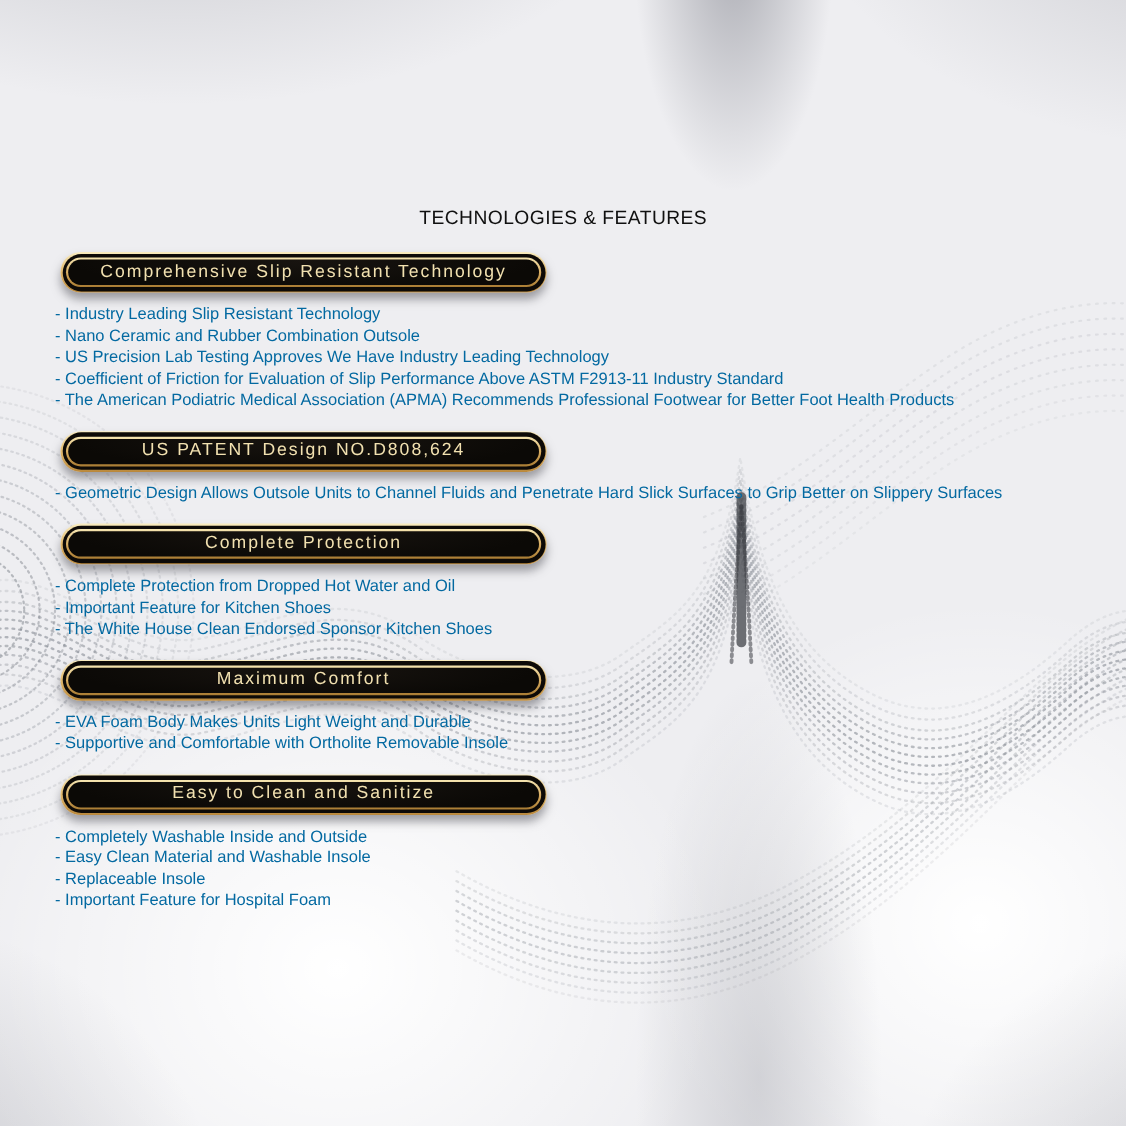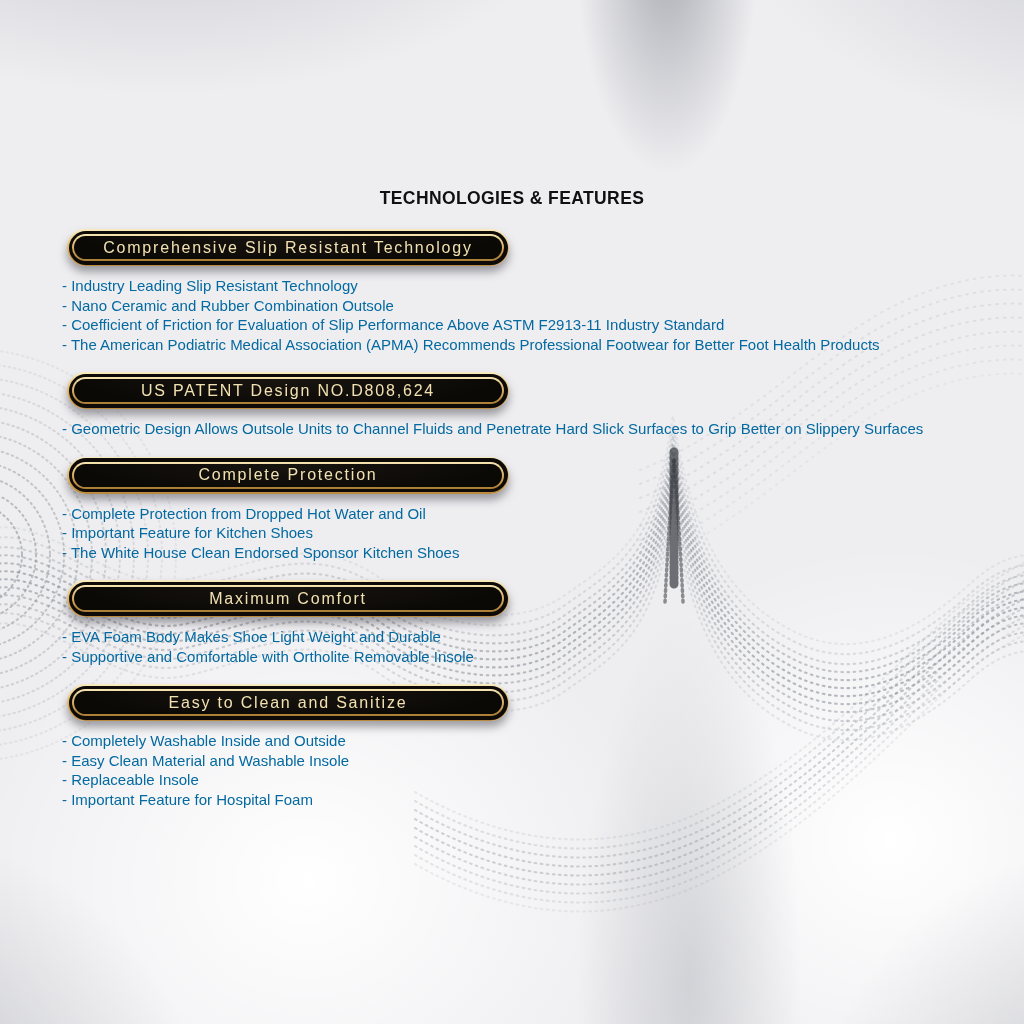--- a/index.html
+++ b/index.html
@@ -14,23 +14,23 @@
       radial-gradient(ellipse 520px 470px at 110% 110%, rgba(118,120,130,0.32), rgba(118,120,130,0) 60%),
       radial-gradient(ellipse 160px 520px at 690px 980px, rgba(128,130,140,0.28), rgba(128,130,140,0) 70%),
       radial-gradient(ellipse 500px 440px at 30% 86%, #ffffff 0%, rgba(255,255,255,0) 70%),
       radial-gradient(ellipse 440px 420px at 87% 82%, #ffffff 0%, rgba(255,255,255,0) 70%),
       linear-gradient(#eeeef1,#eeeef1);
   }
   .waves{position:absolute;inset:0;z-index:0;pointer-events:none;}
   .content{position:absolute;inset:0;z-index:1;}
   h1.page-title{
     margin:188px 0 20px 0;text-align:center;
-    font-size:17.5px;font-weight:bold;letter-spacing:0.4px;color:#101010;
-  }
-  .feature-section{margin:12px;}
+    font-size:17.5px;font-weight:normal;letter-spacing:0.4px;color:#101010;
+  }
+  .feature-section{margin:0;}
   .badge{
     width:442px;height:37px;margin-left:55px;box-sizing:border-box;
     border-radius:20px;padding:1.5px;
     background:linear-gradient(180deg,#f9ecc0 0%,#e3bc72 45%,#b9883c 100%);
     box-shadow:0 6px 9px rgba(85,85,92,0.55);
   }
   .badge-black{height:100%;box-sizing:border-box;border-radius:18px;background:#0d0a07;padding:3.5px;}
   .badge-gold{height:100%;box-sizing:border-box;border-radius:15px;padding:2px;
     background:linear-gradient(180deg,#f6e6b2 0%,#d5a85c 55%,#a97c33 100%);}
   .badge-core{height:100%;box-sizing:border-box;border-radius:13px;
@@ -125,20 +125,21 @@
         <div class="badge-gold">
           <div class="badge-core">
             <span class="badge-label">Comprehensive Slip Resistant Technology</span>
           </div>
         </div>
       </div>
     </div>
     <ul class="feature-list">
           <li>- Industry Leading Slip Resistant Technology</li>
           <li>- Nano Ceramic and Rubber Combination Outsole</li>
+          <li>- US Precision Lab Testing Approves We Have Industry Leading Technology</li>
           <li>- Coefficient of Friction for Evaluation of Slip Performance Above ASTM F2913-11 Industry Standard</li>
           <li>- The American Podiatric Medical Association (APMA) Recommends Professional Footwear for Better Foot Health Products</li>
         </ul>
   </section>
 
   <section class="feature-section">
     <div class="badge">
       <div class="badge-black">
         <div class="badge-gold">
           <div class="badge-core">
@@ -173,21 +174,21 @@
     <div class="badge">
       <div class="badge-black">
         <div class="badge-gold">
           <div class="badge-core">
             <span class="badge-label">Maximum Comfort</span>
           </div>
         </div>
       </div>
     </div>
     <ul class="feature-list">
-          <li>- EVA Foam Body Makes Shoe Light Weight and Durable</li>
+          <li>- EVA Foam Body Makes Units Light Weight and Durable</li>
           <li>- Supportive and Comfortable with Ortholite Removable Insole</li>
         </ul>
   </section>
 
   <section class="feature-section">
     <div class="badge">
       <div class="badge-black">
         <div class="badge-gold">
           <div class="badge-core">
             <span class="badge-label">Easy to Clean and Sanitize</span>

